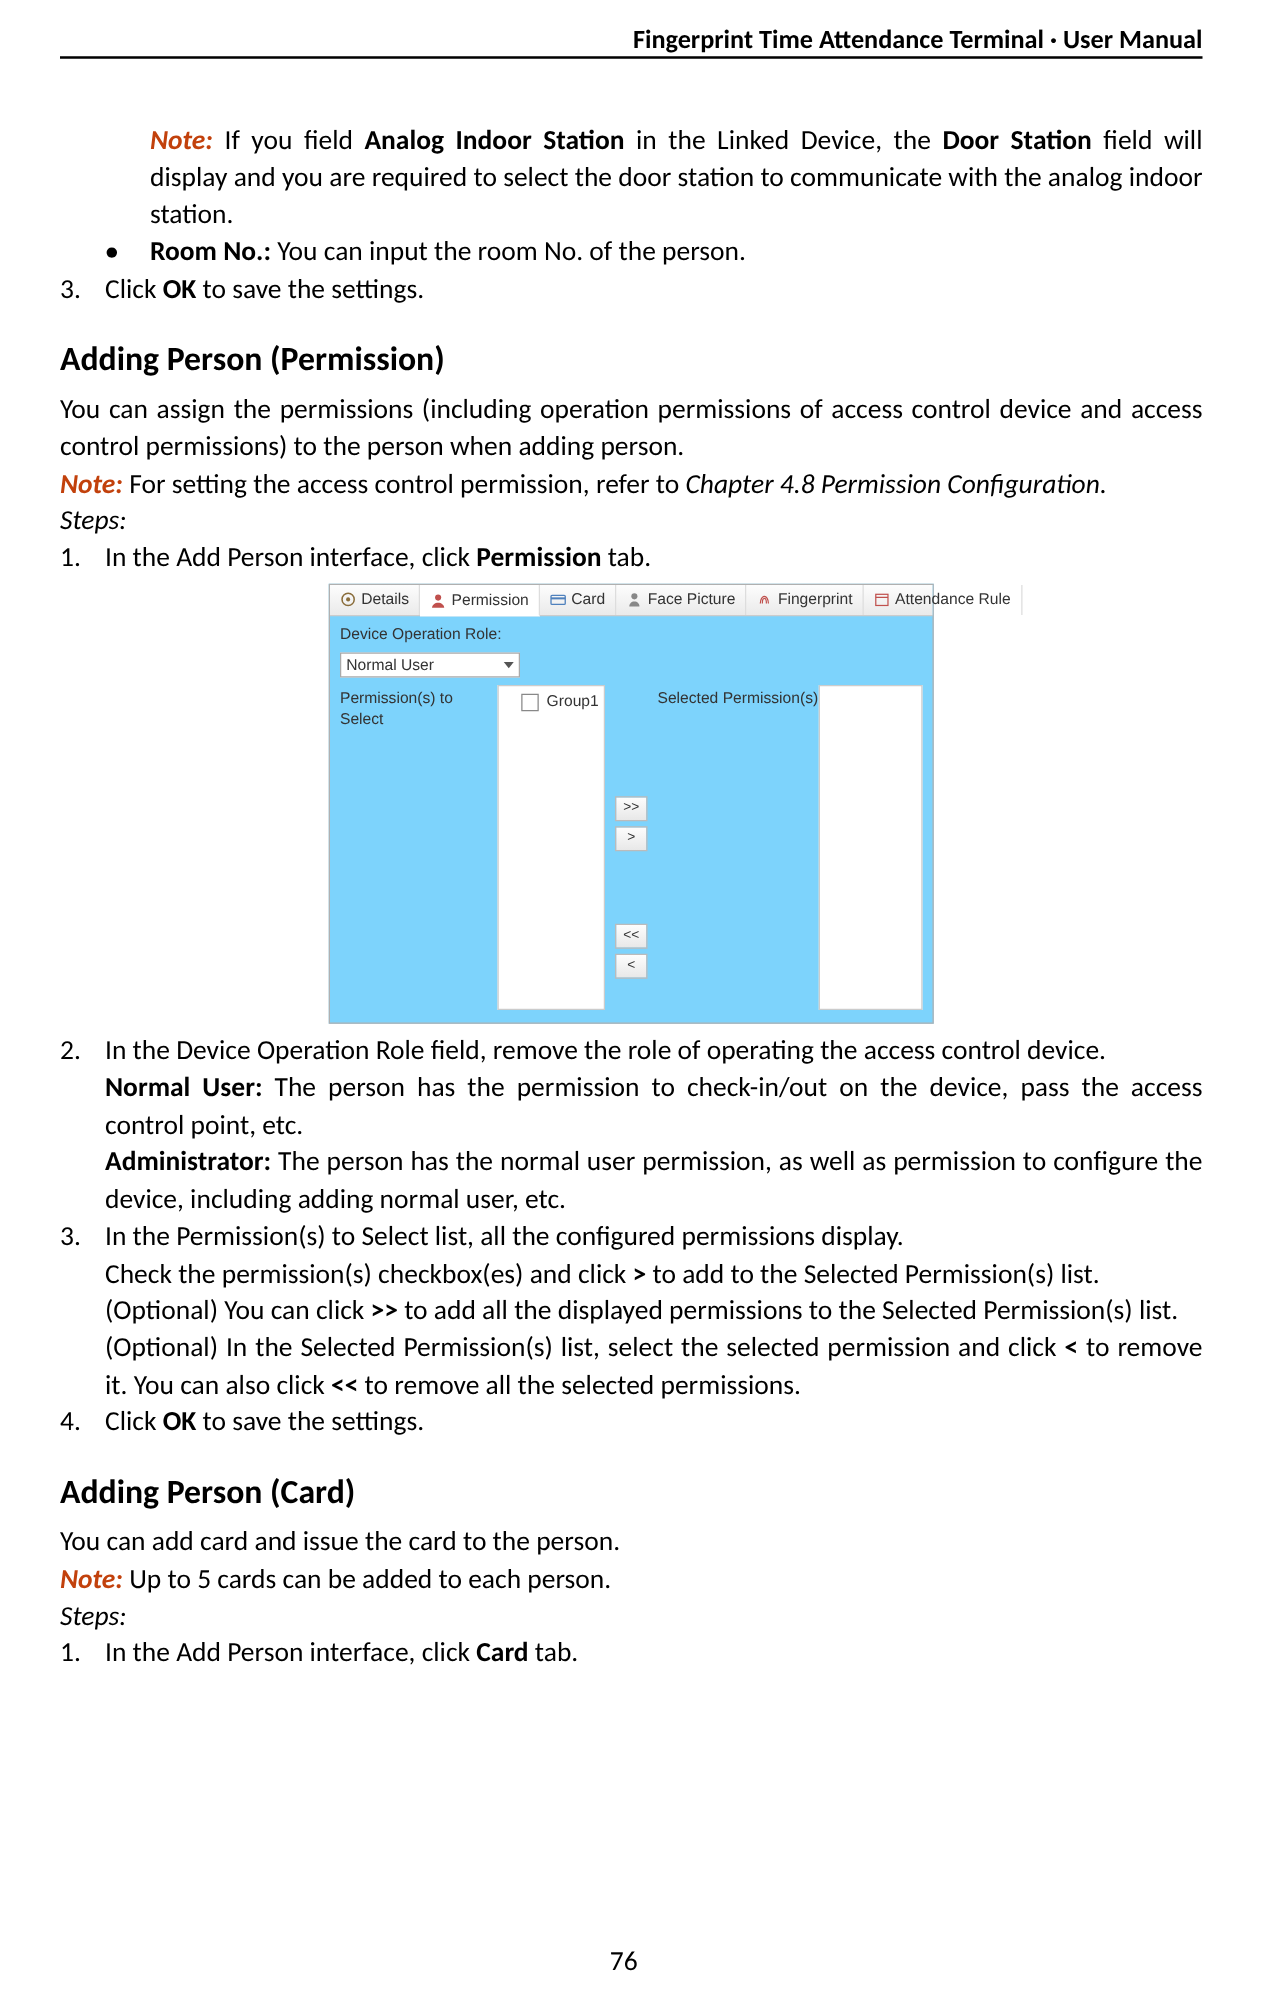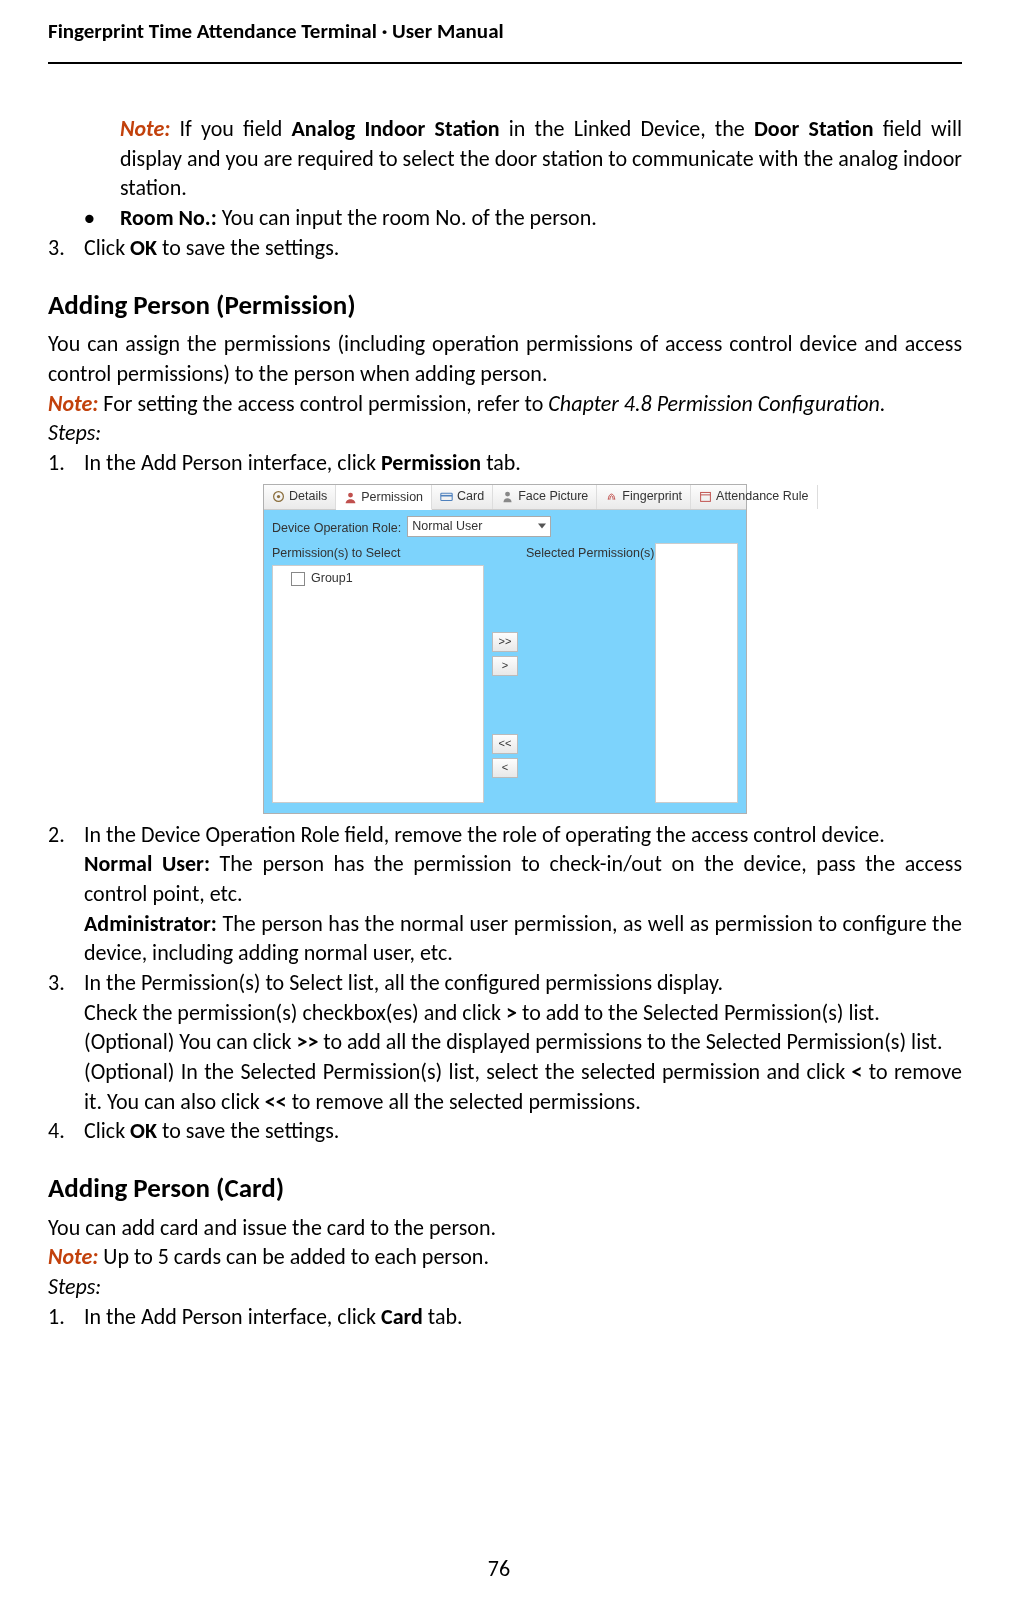--- a/index.html
+++ b/index.html
@@ -10,24 +10,24 @@
     color: #000;
   }
   .page {
     width: 1010px;
     height: 1612px;
     box-sizing: border-box;
     padding: 18px 48px 30px 48px;
     position: relative;
   }
   .header-title {
-    text-align: left;
+    text-align: right;
     font-weight: bold;
     font-size: 21px;
-    padding-bottom: 18px;
+    padding-bottom: 1px;
     border-bottom: 2px solid #000;
   }
   .content {
     padding-top: 50px;
     font-size: 22px;
     line-height: 1.35;
   }
   .note-red {
     color: #c2410c;
     font-weight: bold;
@@ -81,23 +81,24 @@
   }
   .ui-tab.active {
     background: #fff;
     border-bottom: 1px solid #fff;
     position: relative;
     top: 1px;
   }
   .ui-tab svg { width: 13px; height: 13px; }
   .ui-row {
     display: flex;
-    align-items: flex-end;
+    align-items: flex-start;
     padding: 6px 8px;
     gap: 6px;
+    flex-direction: column;
   }
   .ui-select {
     border: 1px solid #aaa;
     background: #fff;
     padding: 1px 18px 1px 4px;
     position: relative;
     min-width: 120px;
     font-size: 12.5px;
   }
   .ui-select::after {
@@ -249,21 +250,21 @@
           <span>Attendance Rule</span>
         </div>
       </div>
       <div class="ui-row">
         <span>Device Operation Role:</span>
         <div class="ui-select">
           <span>Normal User</span>
         </div>
       </div>
       <div class="ui-cols">
-        <div style="flex:1;display:flex;flex-direction:column;">
+        <div style="flex:1;display:flex;flex-direction:row;">
           <div class="ui-head">Permission(s) to Select</div>
           <div class="ui-listbox">
             <div class="ui-group">
               <div class="ui-check"></div>
               <span>Group1</span>
             </div>
           </div>
         </div>
         <div class="ui-mid">
           <div style="height:60px"></div>

